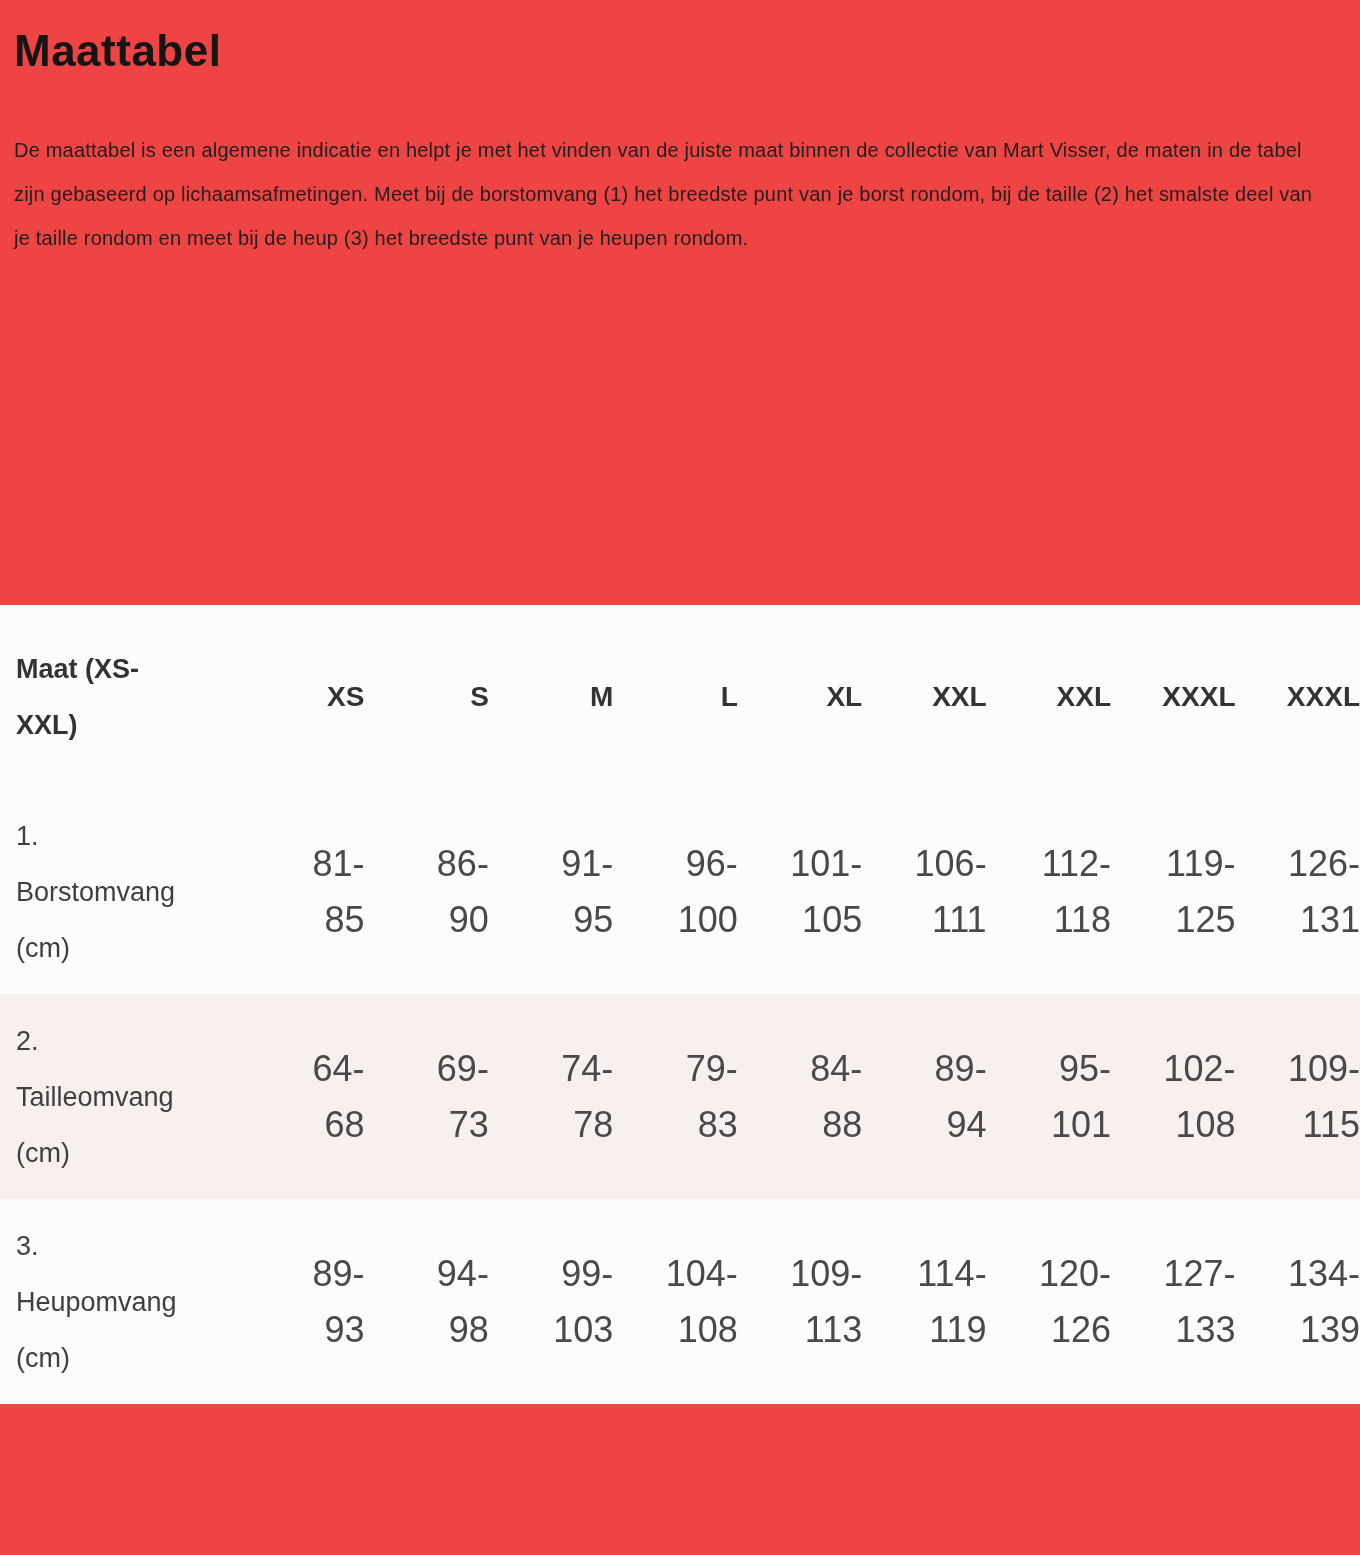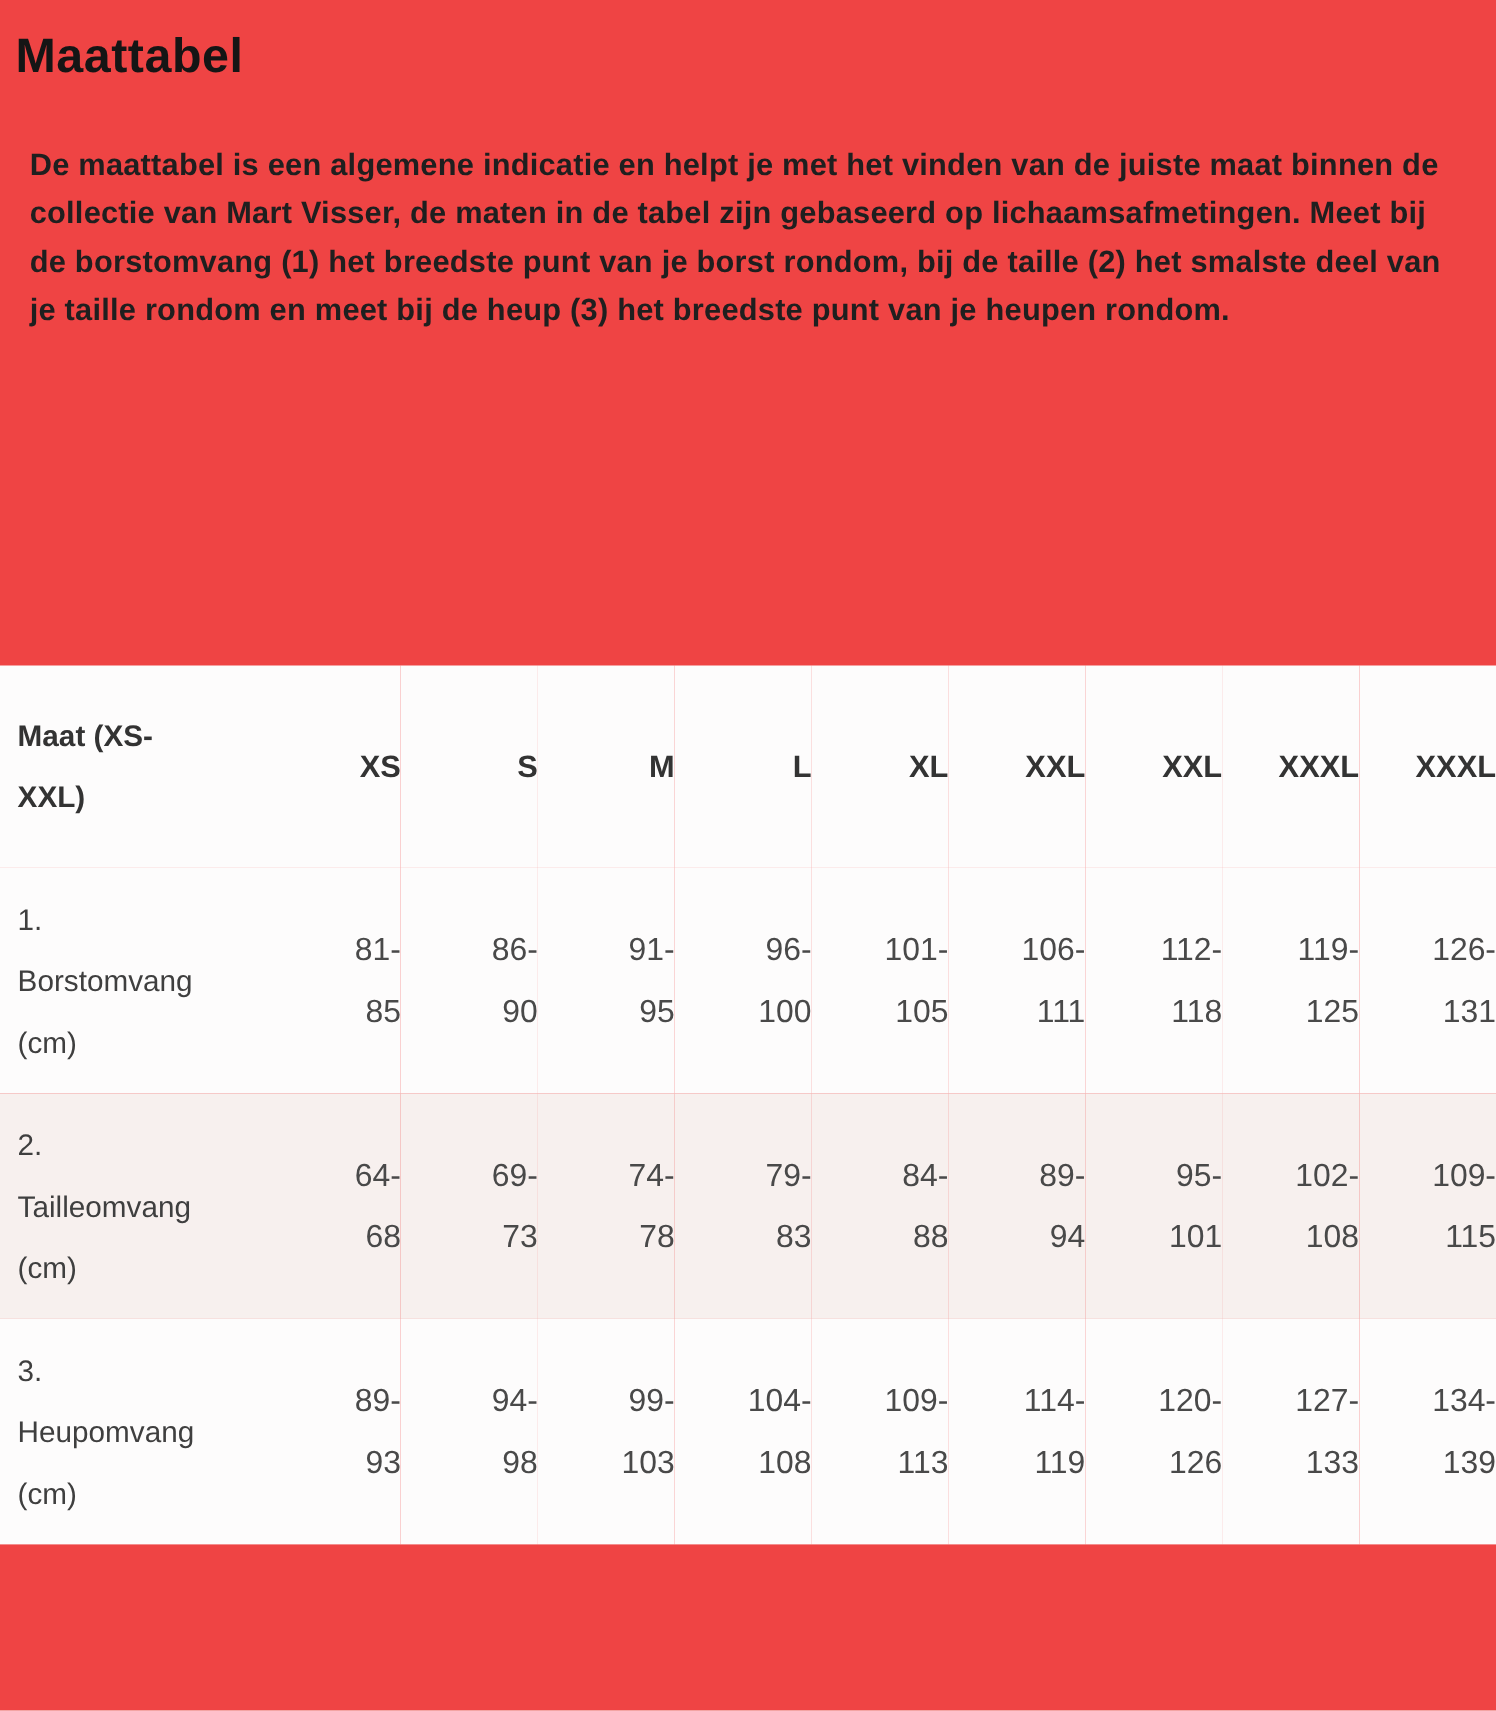--- a/index.html
+++ b/index.html
@@ -22,23 +22,23 @@
     overflow: hidden;
   }
   .page-title {
     margin: 0 0 52px 0;
     font-size: 44px;
     font-weight: 700;
     color: #151515;
     letter-spacing: 0.5px;
   }
   .intro p {
-    margin: 0 0 34px 13px;
-    font-size: 28px;
-    font-weight: 700;
+    margin: 0 0 34px 0;
+    font-size: 20px;
+    font-weight: 400;
     color: #1f1f1f;
     line-height: 44px;
     letter-spacing: 0.2px;
     max-width: 1318px;
   }
   table.size-table {
     width: 100%;
     border-collapse: collapse;
     table-layout: fixed;
   }
@@ -68,21 +68,21 @@
   td.value-cell {
     text-align: right;
     line-height: 56px;
   }
   tr.row-header td.value-cell {
     font-size: 28px;
     font-weight: 700;
     color: #333333;
   }
   tr.row-data td.value-cell {
-    font-size: 29px;
+    font-size: 36px;
     font-weight: 400;
     color: #494949;
   }
 </style>
 </head>
 <body>
 
 <div class="page">
   <div class="intro">
     <h1 class="page-title">Maattabel</h1>

